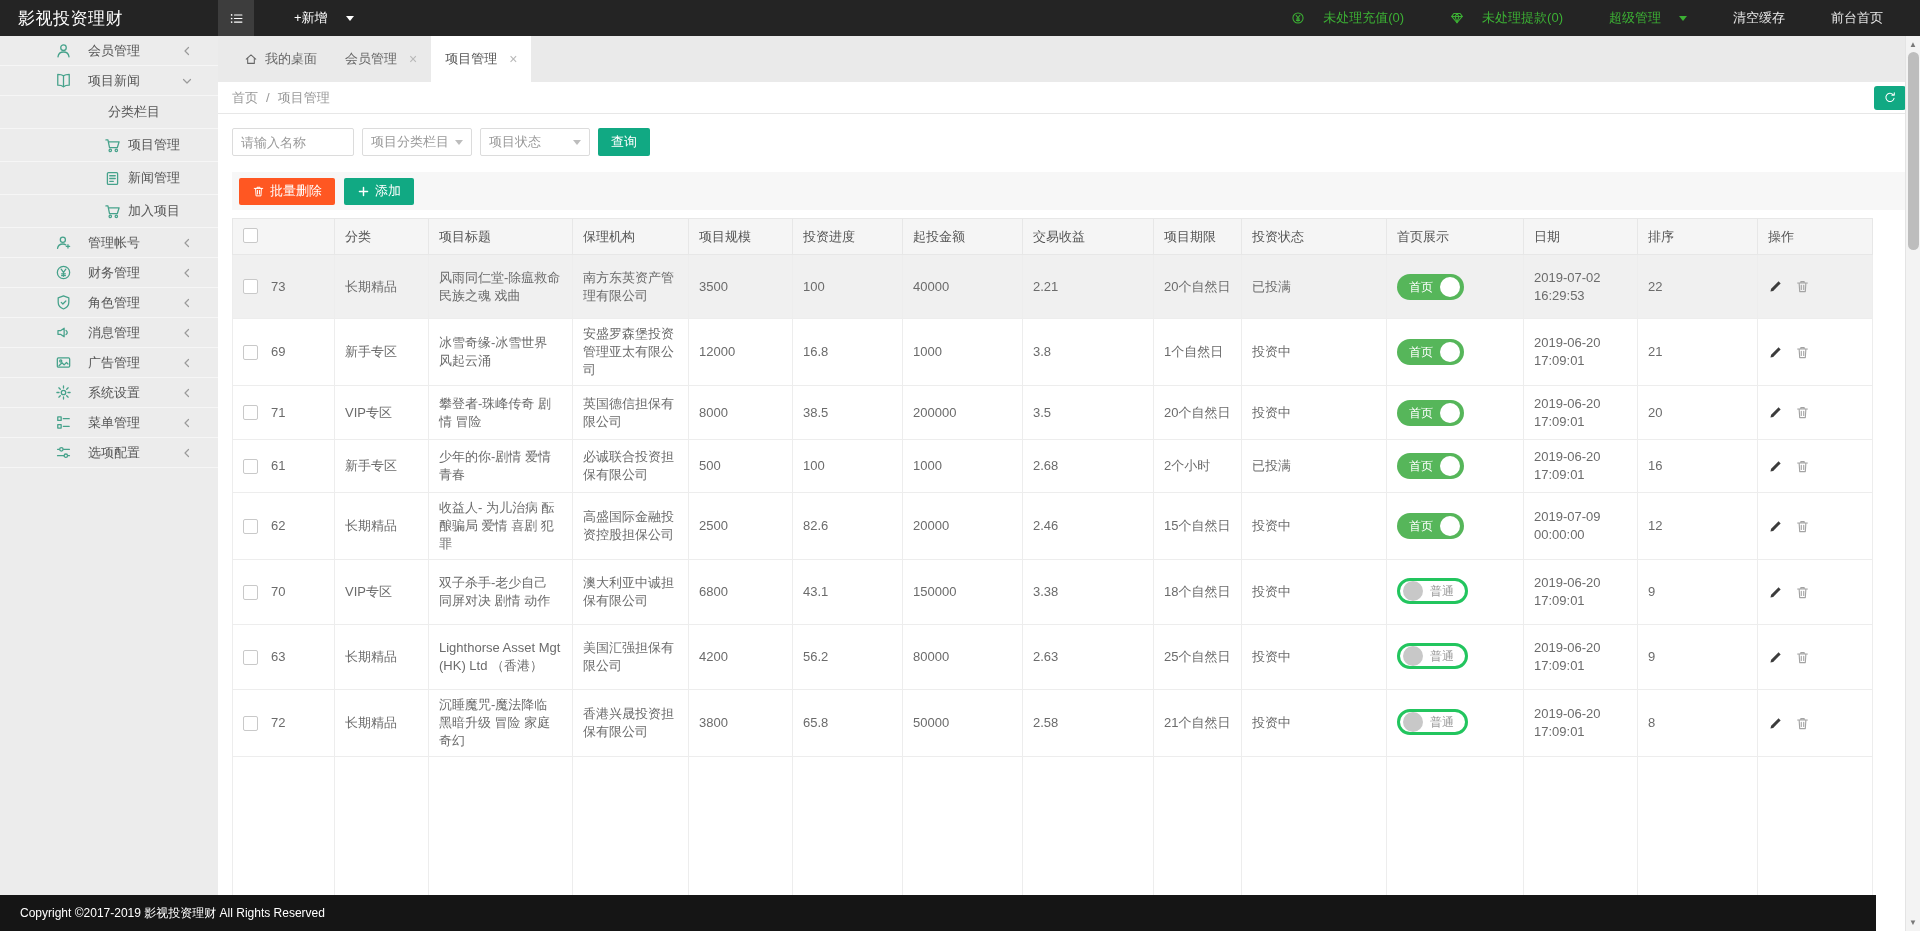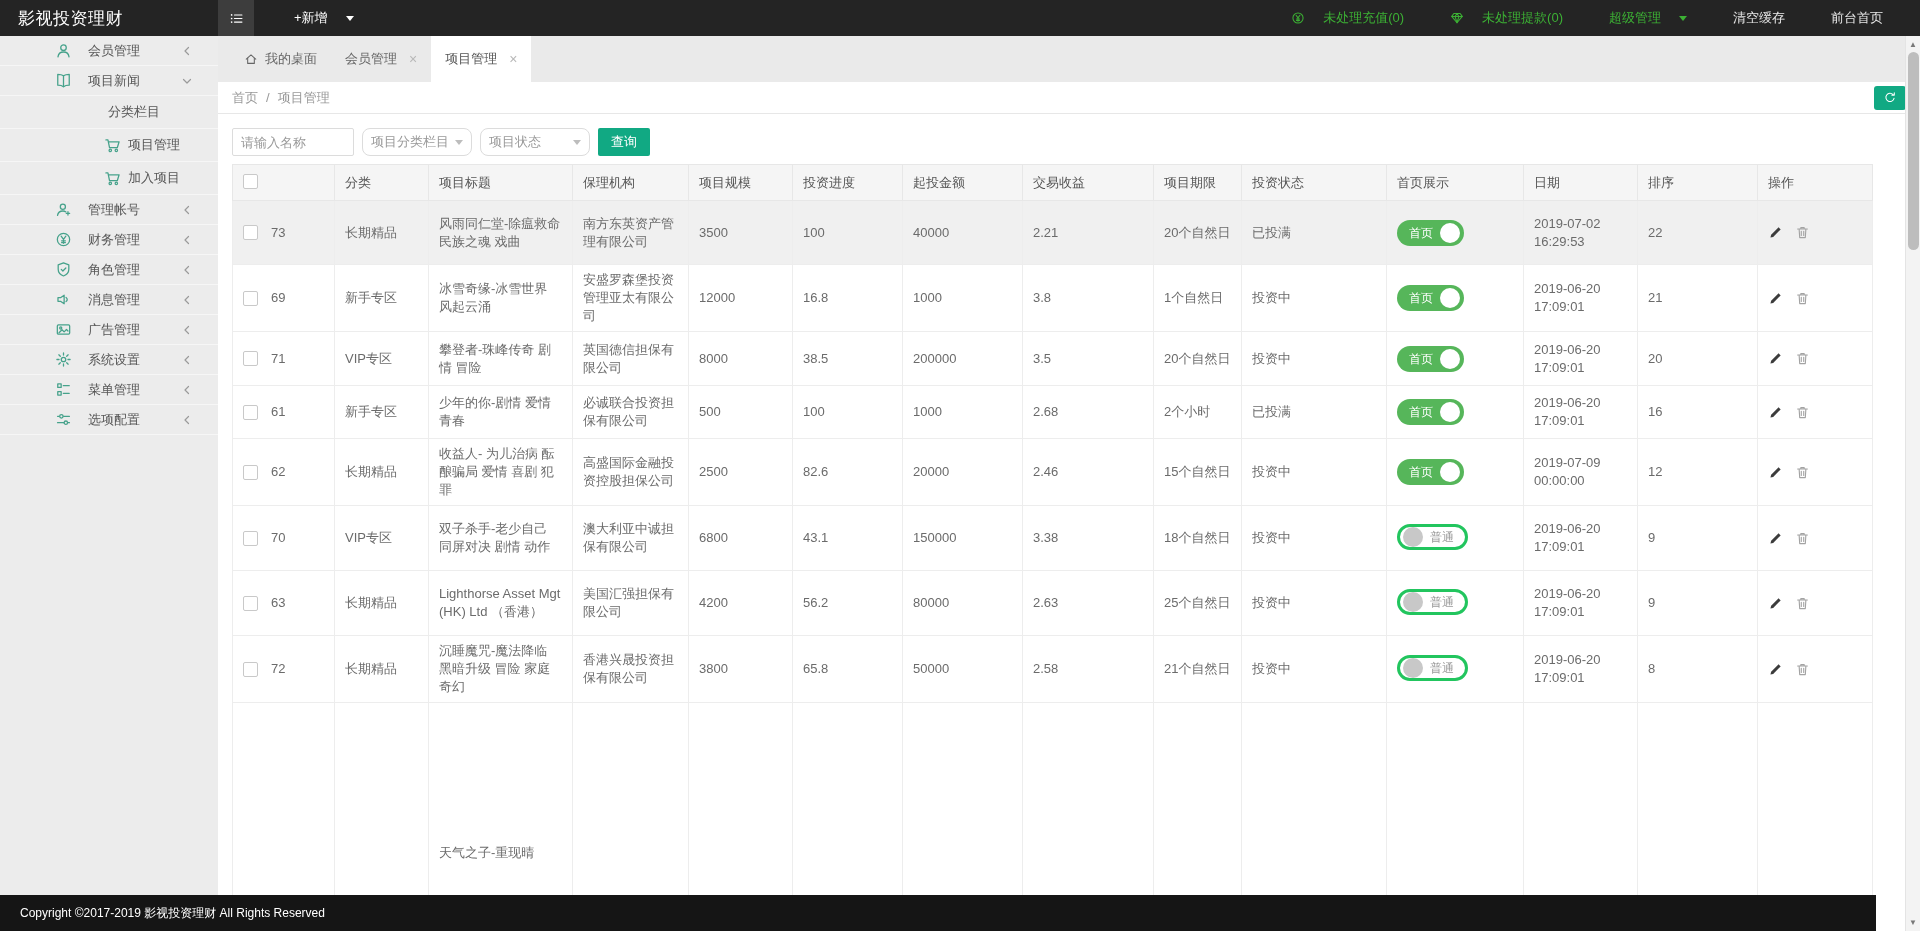--- a/index.html
+++ b/index.html
@@ -37,21 +37,21 @@
 .tab-close{color:#b8b8b8;font-size:14px;margin-left:5px;line-height:1}
 
 .bcrow{height:32px;display:flex;align-items:center;padding:0 14px;border-bottom:1px solid #e7e7e7;font-size:13px;color:#999;gap:8px;background:#fff}
 .refresh-btn{margin-left:auto;width:32px;height:24px;background:var(--accent,#11a983);border-radius:3px;display:flex;align-items:center;justify-content:center;cursor:pointer}
 .refresh-btn .icn{width:14px;height:14px;color:#fff}
 
 .content{flex:1;padding:14px;overflow:hidden;position:relative}
 .filter-row{display:flex;gap:8px;align-items:center}
 .txt-input{width:122px;height:28px;border:1px solid #dcdcdc;border-radius:2px;padding:0 8px;font-size:13px;color:#333;font-family:inherit;outline:none}
 .txt-input::placeholder{color:#9a9a9a}
-.sel{width:110px;height:28px;border:1px solid #dcdcdc;border-radius:8px;display:flex;align-items:center;justify-content:space-between;padding:0 8px;font-size:13px;color:#999;cursor:pointer;background:#fff}
+.sel{width:110px;height:28px;border:1px solid #dcdcdc;border-radius:2px;display:flex;align-items:center;justify-content:space-between;padding:0 8px;font-size:13px;color:#999;cursor:pointer;background:#fff}
 .sel .caret{border-top-color:#bdbdbd}
 .btn{height:28px;border:none;border-radius:2px;color:#fff;font-size:13px;padding:0 13px;cursor:pointer;font-family:inherit;display:inline-flex;align-items:center;gap:5px}
 .btn .icn{width:13px;height:13px;color:#fff}
 .btn.teal{background:var(--accent,#11a983)}
 .btn.orange{background:var(--orange,#ff5722)}
 .action-strip{margin-top:16px;background:#f7f7f7;height:38px;display:flex;align-items:center;padding-left:7px;gap:9px}
 .action-strip .btn{height:27px}
 
 table{border-collapse:collapse;table-layout:fixed;width:1640px;margin-top:8px}
 th{background:#f5f5f5;height:36px;font-weight:normal;text-align:left;padding:0 10px;font-size:13px;color:#555;border:1px solid #e7e7e7}
@@ -170,20 +170,29 @@
             <path d="M1.8 2.8h1.9l1.5 7.3h7.3l1.7-5.6H4.4"></path>
             <circle cx="5.9" cy="12.6" r="1.1"></circle>
             <circle cx="11.6" cy="12.6" r="1.1"></circle>
           </svg>
         </span>
         <span class="mi-label">项目管理</span>
       </div>
       <div class="menu-item sub">
         <span class="icn mi-icon">
           <svg viewBox="0 0 16 16" fill="none" stroke="currentColor" stroke-width="1.2" stroke-linecap="round" stroke-linejoin="round">
+            <rect x="3.2" y="2.4" width="9.6" height="11.2" rx="1"></rect>
+            <path d="M5.4 5.4h5.2M5.4 8h5.2M5.4 10.6h3.4"></path>
+          </svg>
+        </span>
+        <span class="mi-label">新闻管理</span>
+      </div>
+      <div class="menu-item sub">
+        <span class="icn mi-icon">
+          <svg viewBox="0 0 16 16" fill="none" stroke="currentColor" stroke-width="1.2" stroke-linecap="round" stroke-linejoin="round">
             <path d="M1.8 2.8h1.9l1.5 7.3h7.3l1.7-5.6H4.4"></path>
             <circle cx="5.9" cy="12.6" r="1.1"></circle>
             <circle cx="11.6" cy="12.6" r="1.1"></circle>
           </svg>
         </span>
         <span class="mi-label">加入项目</span>
       </div>
       <div class="menu-item">
         <span class="icn mi-icon">
           <svg viewBox="0 0 16 16" fill="none" stroke="currentColor" stroke-width="1.2" stroke-linecap="round" stroke-linejoin="round">
@@ -346,20 +355,39 @@
         </div>
         <div class="sel">
           <span>项目状态</span>
           <span class="caret"></span>
         </div>
         <button class="btn teal">
           <span>查询</span>
         </button>
       </div>
 
+      <div class="action-strip">
+        <button class="btn orange">
+          <span class="icn">
+              <svg viewBox="0 0 16 16" fill="none" stroke="currentColor" stroke-width="1.2" stroke-linecap="round" stroke-linejoin="round">
+                <path d="M2.8 4.2h10.4M6.2 4.2V2.8h3.6v1.4M4.4 4.2l.6 9.2h6l.6-9.2"></path>
+                <path d="M6.7 6.7v4.4M9.3 6.7v4.4"></path>
+              </svg>
+            </span>
+          <span>批量删除</span>
+        </button>
+        <button class="btn teal">
+          <span class="icn">
+              <svg viewBox="0 0 16 16" fill="none" stroke="currentColor" stroke-width="1.8" stroke-linecap="round">
+                <path d="M8 3v10M3 8h10"></path>
+              </svg>
+            </span>
+          <span>添加</span>
+        </button>
+      </div>
 
       <table>
         <colgroup>
             <col style="width: 102px;">
             <col style="width: 94px;">
             <col style="width: 144px;">
             <col style="width: 116px;">
             <col style="width: 104px;">
             <col style="width: 110px;">
             <col style="width: 120px;">

